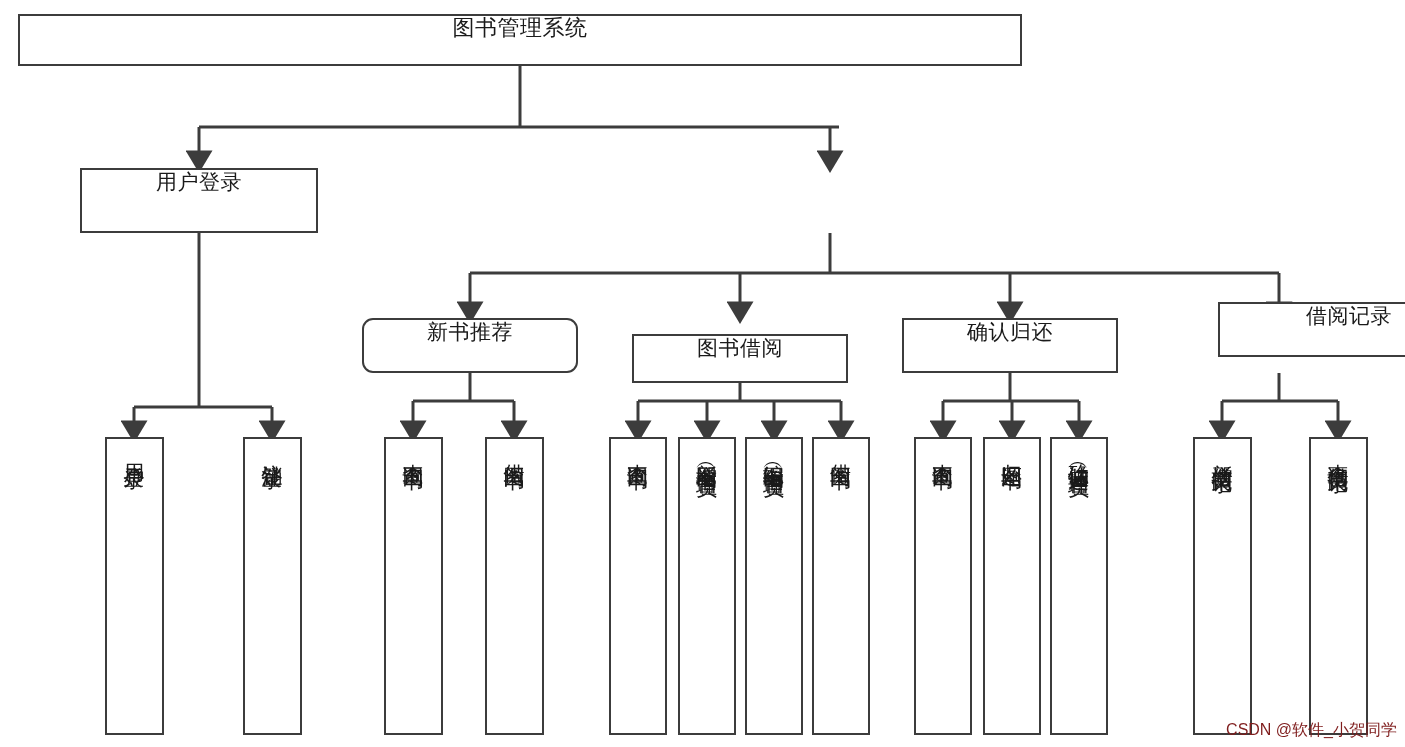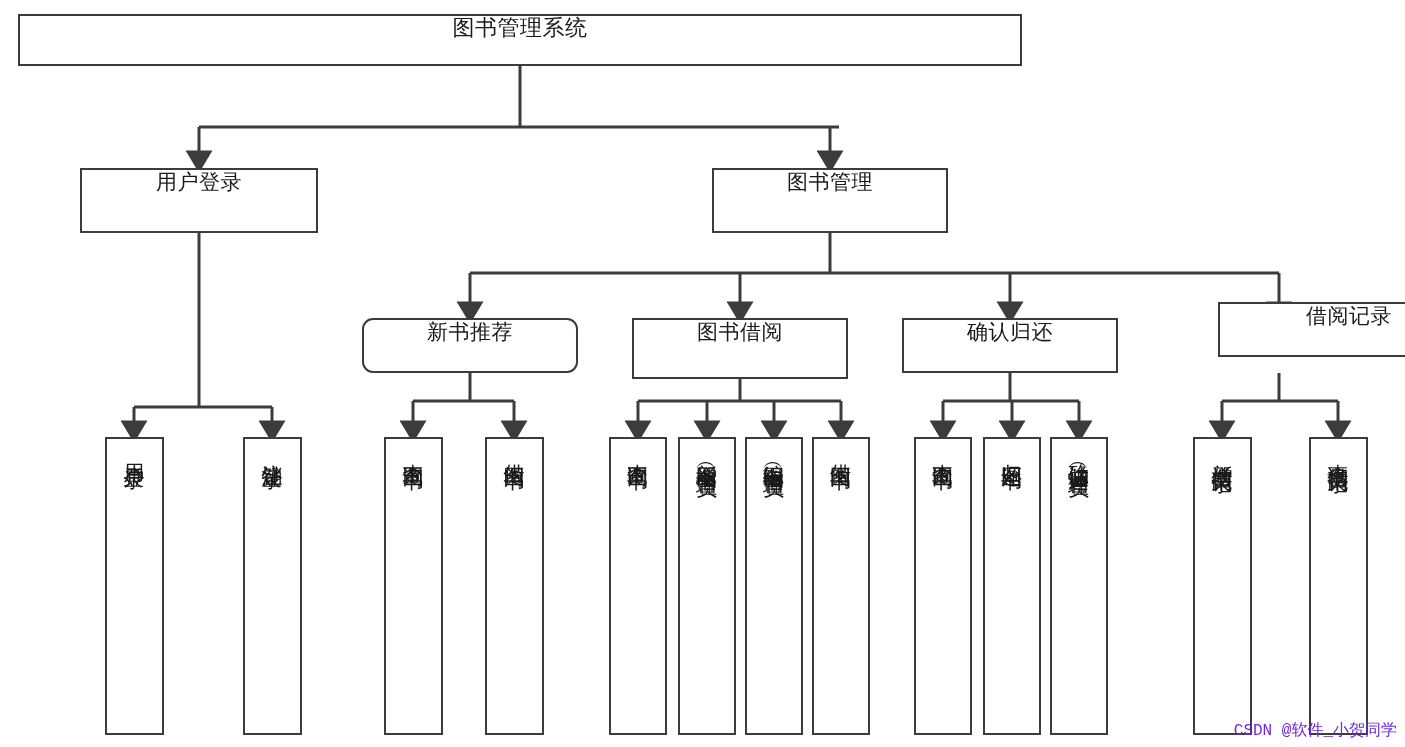--- a/index.html
+++ b/index.html
@@ -63,24 +63,24 @@
     font-size: 21px;
     line-height: 1.0;
     letter-spacing: 2px;
     white-space: nowrap;
   }
   #watermark {
     position: absolute;
     right: 8px;
     bottom: 6px;
     font-size: 16px;
-    color: #6d28d9;
+    color: #7f1d1d;
     z-index: 5;
     white-space: nowrap;
-    font-family: Liberation Mono, monospace;
+    font-family: Liberation Sans, sans-serif;
   }
 </style>
 </head>
 <body>
 
 <div id="diagram-root">
 
   <svg id="edge-layer" viewBox="0 0 1405 747" width="1405" height="747" xmlns="http://www.w3.org/2000/svg">
     <defs>
       <marker id="arrowhead" markerWidth="9" markerHeight="9" refX="3.2" refY="4.5" orient="auto" markerUnits="strokeWidth">
@@ -131,28 +131,25 @@
     </g>
   </svg>
 
   <div class="node h root" style="left:18px; top:14px; width:1004px; height:52px;">
     <span class="node-label">图书管理系统</span>
   </div>
 
   <div class="node h" style="left:80px; top:168px; width:238px; height:65px;">
     <span class="node-label">用户登录</span>
   </div>
-  <div class="node h" style="left:712px; top:168px; width:236px; height:65px;">
-    <span class="node-label">图书管理</span>
-  </div>
 
   <div class="node h" style="left:362px; top:318px; width:216px; height:55px;border-radius:11px;">
     <span class="node-label">新书推荐</span>
   </div>
-  <div class="node h" style="left:632px; top:318px; width:216px; height:61px;">
+  <div class="node h" style="left:632px; top:334px; width:216px; height:49px;">
     <span class="node-label">图书借阅</span>
   </div>
   <div class="node h" style="left:902px; top:318px; width:216px; height:55px;">
     <span class="node-label">确认归还</span>
   </div>
   <div class="node h" style="left:1170px; top:302px; width:262px; height:55px;margin-left:48px;">
     <span class="node-label">借阅记录</span>
   </div>
 
   <div class="node v" style="left:105px; top:437px; width:59px; height:298px;">

